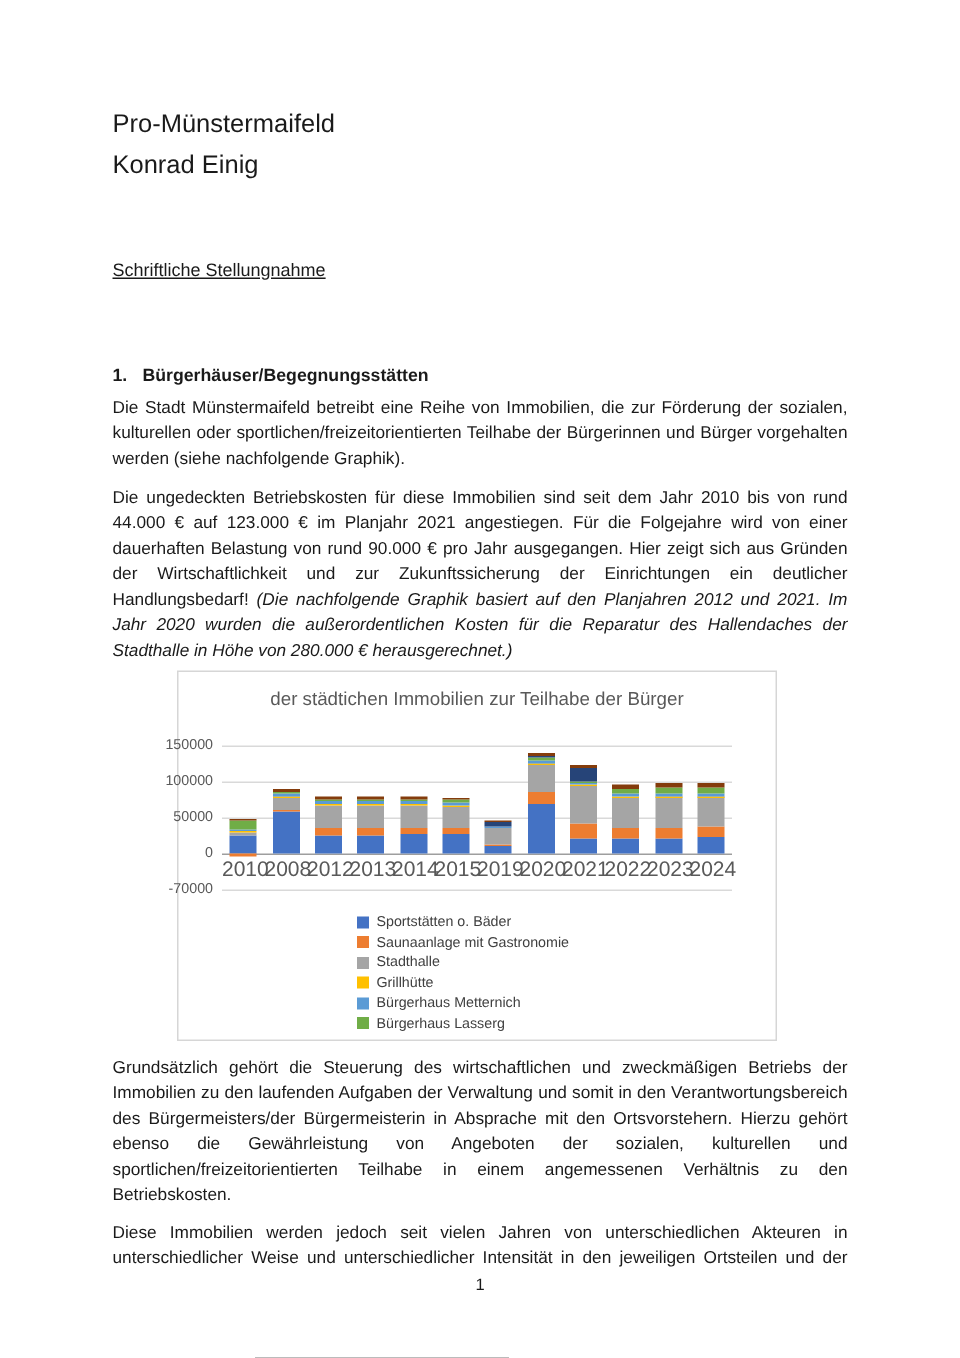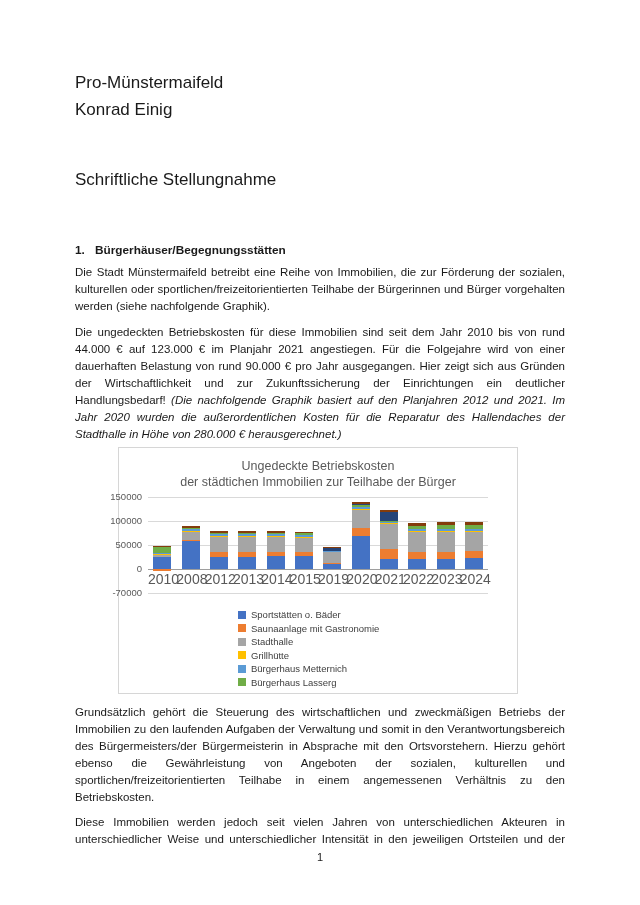--- a/index.html
+++ b/index.html
@@ -11,22 +11,22 @@
     font-family:"Liberation Sans",sans-serif;
     color:#1a1a1a;
     box-sizing:border-box;
     padding:0 75px;
     overflow:hidden;
   }
   p{margin:0;}
   .meta{margin-top:75px;font-size:17px;line-height:16px;}
   .meta.author{margin-top:11px;}
   .subject{
-    margin-top:54px;font-size:17px;line-height:16px;
-    white-space:pre-wrap;
+    margin-top:54px;font-size:12px;line-height:16px;
+    text-decoration:underline;white-space:pre-wrap;
   }
   .subject.s2{margin-top:10px;}
   .section-heading{
     margin-top:54px;font-size:11.8px;line-height:16px;font-weight:bold;
     display:flex;
   }
   .section-heading .num{width:20px;flex:none;}
   .body-p{
     font-size:11.5px;line-height:17px;text-align:justify;
   }
@@ -84,21 +84,20 @@
     <span class="num">1.</span>
     <span class="sec-title">Bürgerhäuser/Begegnungsstätten</span>
   </div>
 
   <p class="body-p p1">Die Stadt Münstermaifeld betreibt eine Reihe von Immobilien, die zur Förderung der sozialen, kulturellen oder sportlichen/freizeitorientierten Teilhabe der Bürgerinnen und Bürger vorgehalten werden (siehe nachfolgende Graphik).</p>
 
   <p class="body-p p2"><span>Die ungedeckten Betriebskosten für diese Immobilien sind seit dem Jahr 2010 bis von rund 44.000 € auf 123.000 € im Planjahr 2021 angestiegen. Für die Folgejahre wird von einer dauerhaften Belastung von rund 90.000 € pro Jahr ausgegangen. Hier zeigt sich aus Gründen der Wirtschaftlichkeit und zur Zukunftssicherung der Einrichtungen ein deutlicher Handlungsbedarf!</span> <em>(Die nachfolgende Graphik basiert auf den Planjahren 2012 und 2021. Im Jahr 2020 wurden die außerordentlichen Kosten für die Reparatur des Hallendaches der Stadthalle in Höhe von 280.000 € herausgerechnet.)</em></p>
 
   <figure class="chart">
     <div class="chart-title">
-      <div>Ungedeckte Betriebskosten</div>
       <div>der städtichen Immobilien zur Teilhabe der Bürger</div>
     </div>
     <div class="plot">
         <div class="gl" style="top: 0px;"></div>
         <div class="ytick" style="top: -6px;">150000</div>
         <div class="gl" style="top: 24px;"></div>
         <div class="ytick" style="top: 18px;">100000</div>
         <div class="gl" style="top: 48px;"></div>
         <div class="ytick" style="top: 42px;">50000</div>
         <div class="gl zero" style="top: 72px;"></div>

